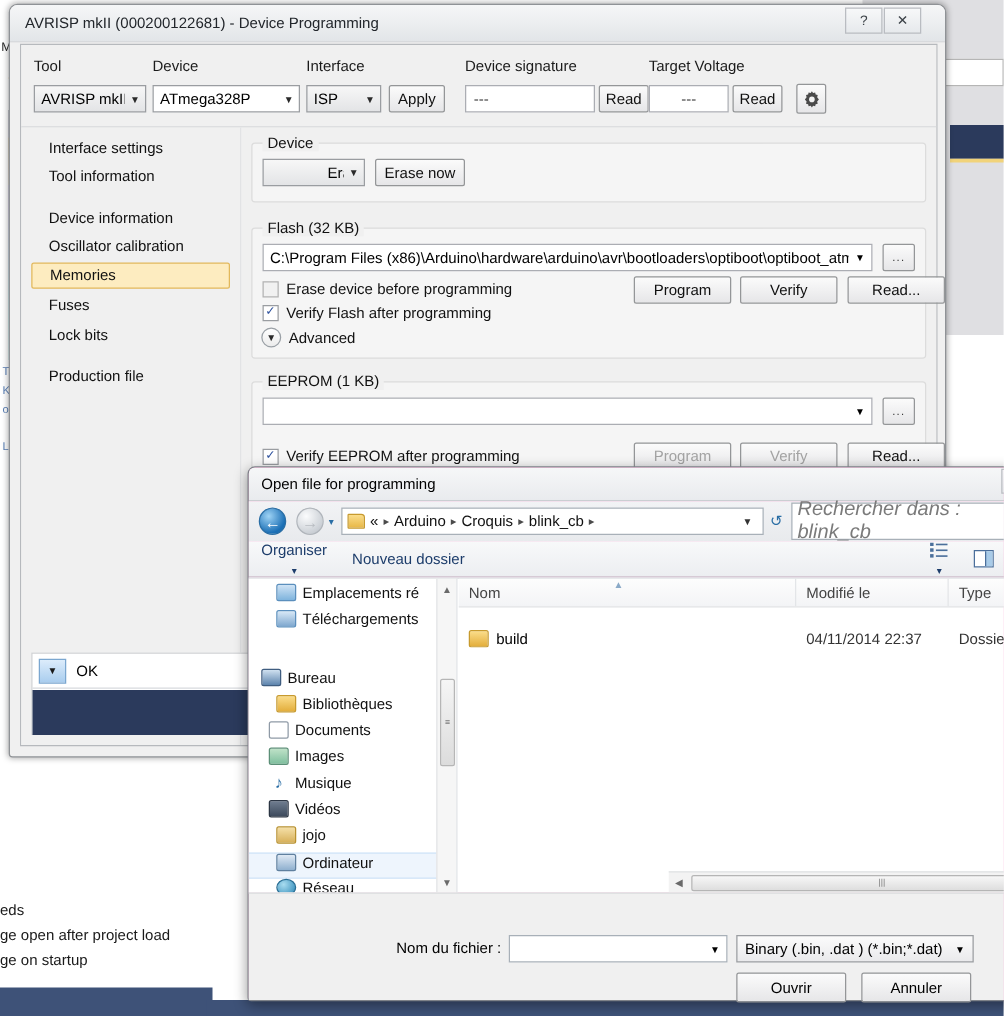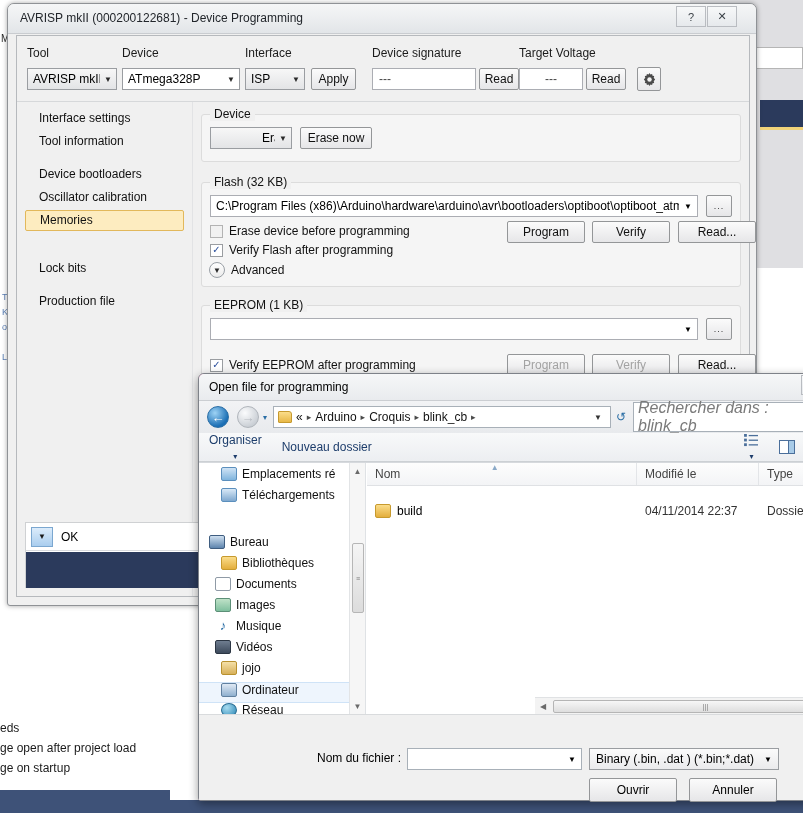--- a/index.html
+++ b/index.html
@@ -499,23 +499,24 @@
           <svg width="15" height="15" viewBox="0 0 16 16" aria-hidden="true">
             <path fill="#4a4a4a" d="M8 1l1 1.6 1.8-.5.4 1.8 1.8.4-.5 1.8L14 8l-1.5 1.9.5 1.8-1.8.4-.4 1.8-1.8-.5L8 15l-1-1.6-1.8.5-.4-1.8-1.8-.4.5-1.8L2 8l1.5-1.9-.5-1.8 1.8-.4.4-1.8 1.8.5z"></path>
             <circle cx="8" cy="8" r="2.4" fill="#f2f2f2"></circle>
           </svg>
         </div>
       </div>
 
       <div class="nav">
         <div class="nav-item" style="top:6px;"><span>Interface settings</span></div>
         <div class="nav-item" style="top:29px;"><span>Tool information</span></div>
-        <div class="nav-item" style="top:62px;"><span>Device bootloaders</span></div>
+        <div class="nav-item" style="top:62px;"><span>Device information</span></div>
         <div class="nav-item" style="top:85px;"><span>Oscillator calibration</span></div>
         <div class="nav-item sel" style="top:108px; line-height:19px;"><span>Memories</span></div>
+        <div class="nav-item" style="top:132px;"><span>Fuses</span></div>
         <div class="nav-item" style="top:156px;"><span>Lock bits</span></div>
         <div class="nav-item" style="top:189px;"><span>Production file</span></div>
       </div>
 
       <div class="content">
 
         <div class="group" style="top:12px; height:48px;">
           <span class="group-title">Device</span>
           <div class="ctrl grey" style="left:8px; top:12px; width:82px;padding-left:46px;">
             <span class="txt">Erase Chip</span>

